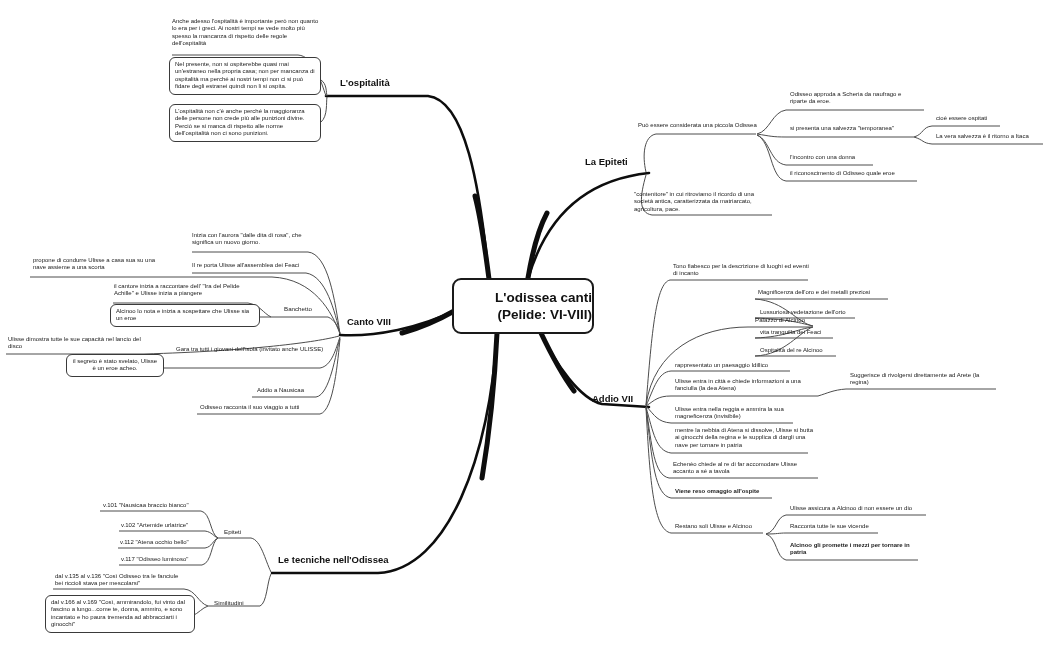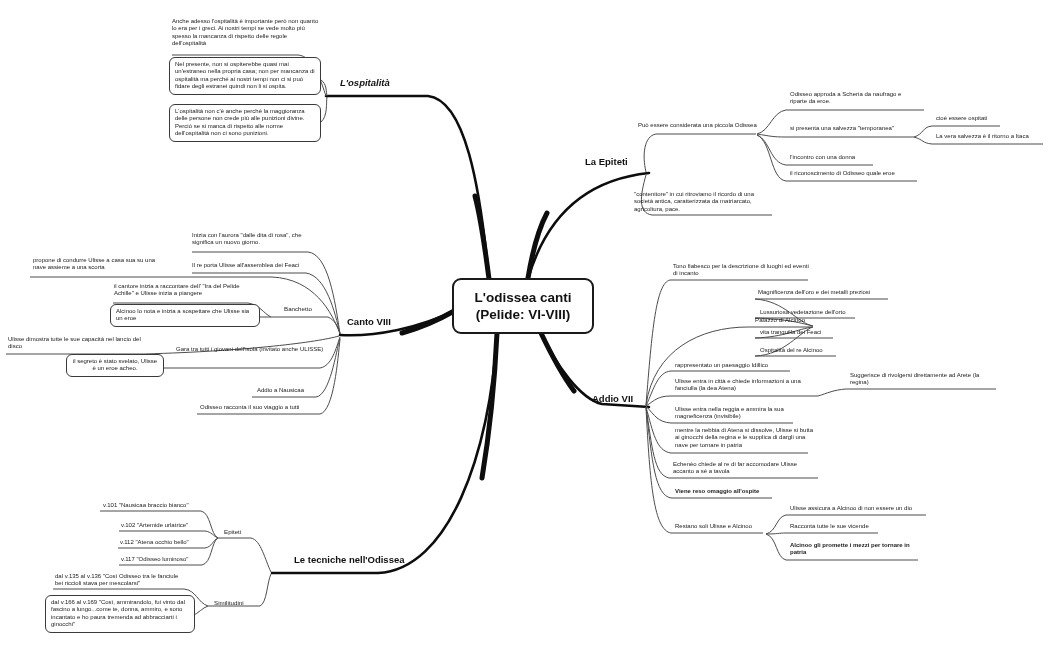--- a/index.html
+++ b/index.html
@@ -8,21 +8,21 @@
   svg.links{position:absolute;left:0;top:0;width:1050px;height:650px;}
   .leaf{position:absolute;font-size:6px;line-height:7.4px;color:#1b1b1b;white-space:normal;}
   .one{white-space:nowrap;}
   .boxed{border:1px solid #3a3a3a;border-radius:6px;padding:3px 5px;background:#fff;}
   .ctr{text-align:center;}
   .bold{font-weight:bold;}
   .sublabel{position:absolute;font-size:6.2px;white-space:nowrap;color:#1b1b1b;}
   .mainlabel{position:absolute;font-size:9.5px;font-weight:bold;white-space:nowrap;color:#111;}
   .central{position:absolute;left:452px;top:278px;width:138px;height:52px;
            border:2.6px solid #1a1a1a;border-radius:9px;background:#fff;
-           display:flex;flex-direction:column;align-items:center;justify-content:center;
+           display:flex;flex-direction:column;align-items:flex-end;justify-content:center;
            font-size:13.5px;font-weight:bold;line-height:17px;color:#111;}
 </style>
 </head>
 <body>
 
 <div class="canvas">
 
   <svg class="links">
 
     <g fill="none" stroke="#0d0d0d" stroke-width="2.6" stroke-linecap="round">
@@ -95,25 +95,25 @@
       <path d="M 53 589 H 184 C 196 590 198 603 208 606"></path>
       <path d="M 192 616 C 199 613 202 608 208 606"></path>
     </g>
   </svg>
 
   <div class="central">
     <div>L'odissea canti</div>
     <div>(Pelide: VI-VIII)</div>
   </div>
 
-  <div class="mainlabel" style="left:340px;top:77px;font-style:italic;">L'ospitalità</div>
+  <div class="mainlabel" style="left:340px;top:77px;">L'ospitalità</div>
   <div class="mainlabel" style="left:585px;top:156px;">La Epiteti</div>
   <div class="mainlabel" style="left:347px;top:316px;">Canto VIII</div>
   <div class="mainlabel" style="left:592px;top:393px;">Addio VII</div>
-  <div class="mainlabel" style="left:281px;top:554px;padding-left:13px;">Le tecniche nell'Odissea</div>
+  <div class="mainlabel" style="left:265px;top:554px;padding-left:13px;">Le tecniche nell'Odissea</div>
 
   <div class="leaf" style="left:172px;top:18px;width:150px;">Anche adesso l'ospitalità è importante però non quanto lo era per i greci. Ai nostri tempi se vede molto più spesso la mancanza di rispetto delle regole dell'ospitalità</div>
   <div class="leaf boxed" style="left:169px;top:57px;width:140px;">Nel presente, non si ospiterebbe quasi mai un'estraneo nella propria casa; non per mancanza di ospitalità ma perché ai nostri tempi non ci si può fidare degli estranei quindi non li si ospita.</div>
   <div class="leaf boxed" style="left:169px;top:104px;width:140px;">L'ospitalità non c'è anche perché la maggioranza delle persone non crede più alle punizioni divine. Perciò se si manca di rispetto alle norme dell'ospitalità non ci sono punizioni.</div>
 
   <div class="leaf one" style="left:638px;top:122px;">Può essere considerata una piccola Odissea</div>
   <div class="leaf" style="left:790px;top:91px;width:130px;">Odisseo approda a Scheria da naufrago e riparte da eroe.</div>
   <div class="leaf one" style="left:790px;top:125px;">si presenta una salvezza "temporanea"</div>
   <div class="leaf one" style="left:936px;top:115px;">cioè essere ospitati</div>
   <div class="leaf one" style="left:936px;top:133px;">La vera salvezza è il ritorno a Itaca</div>

